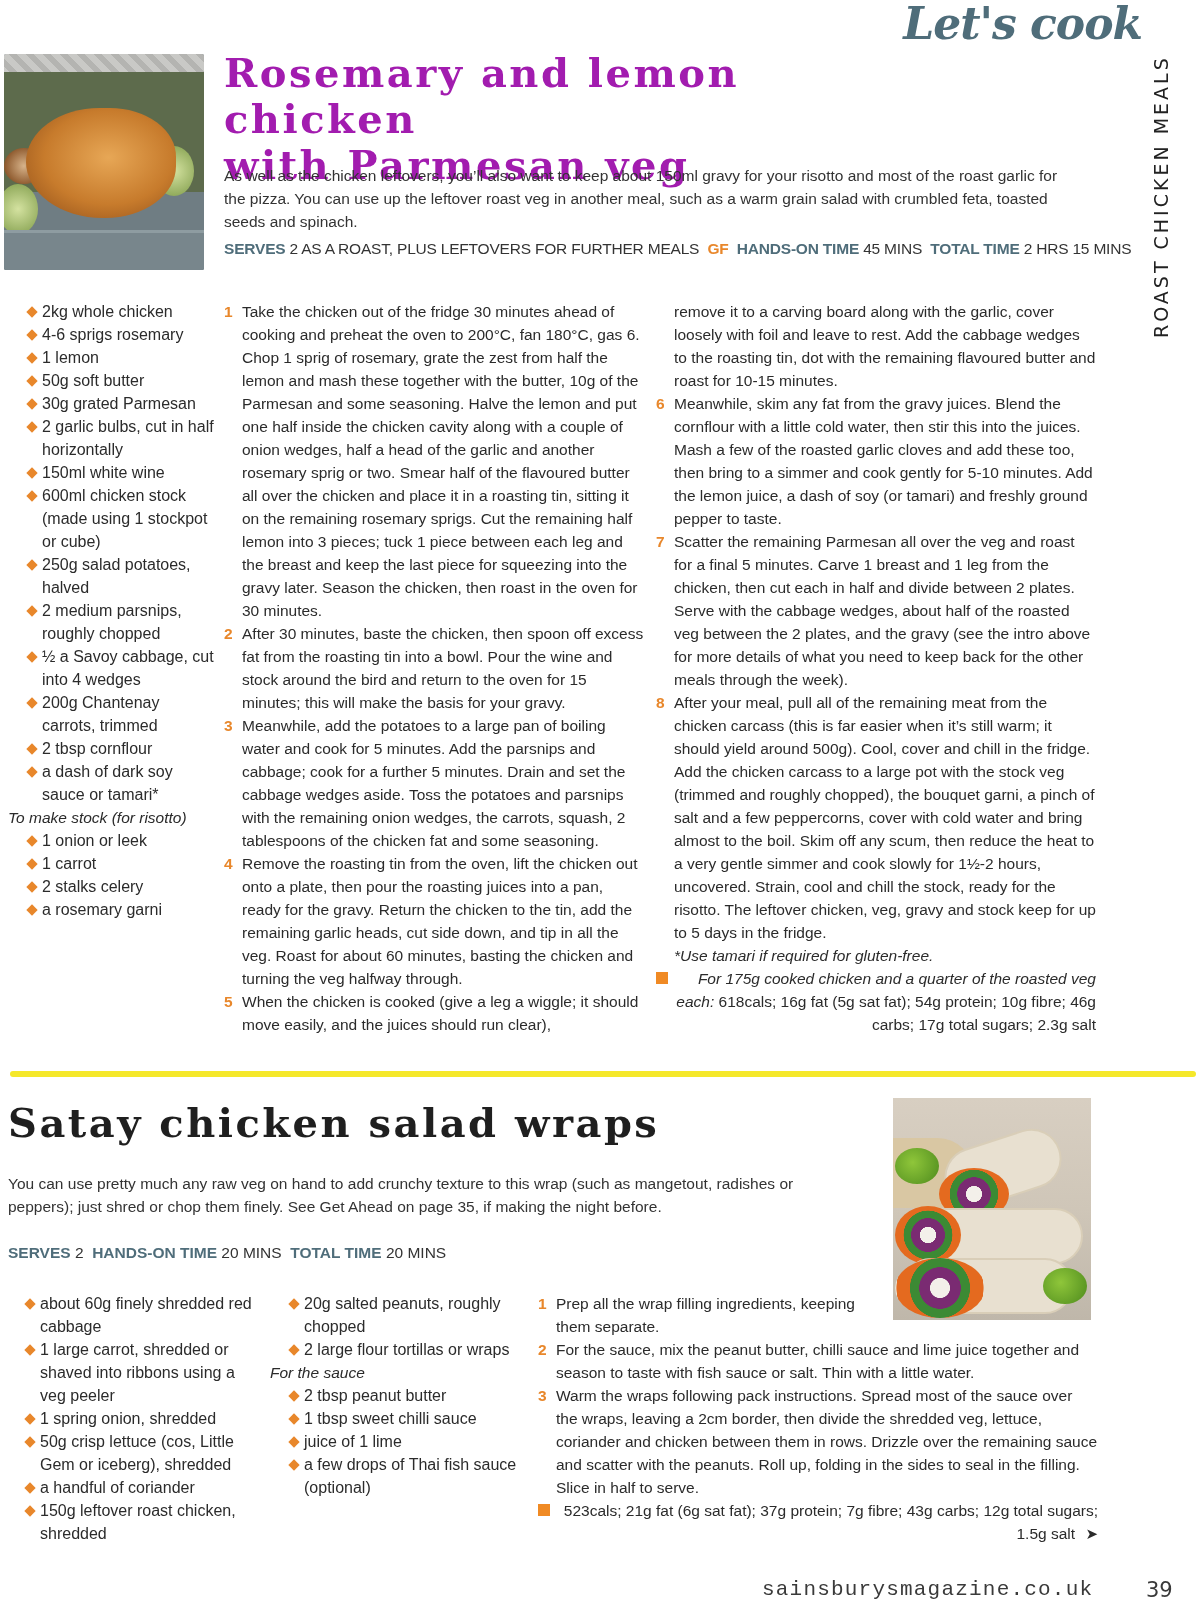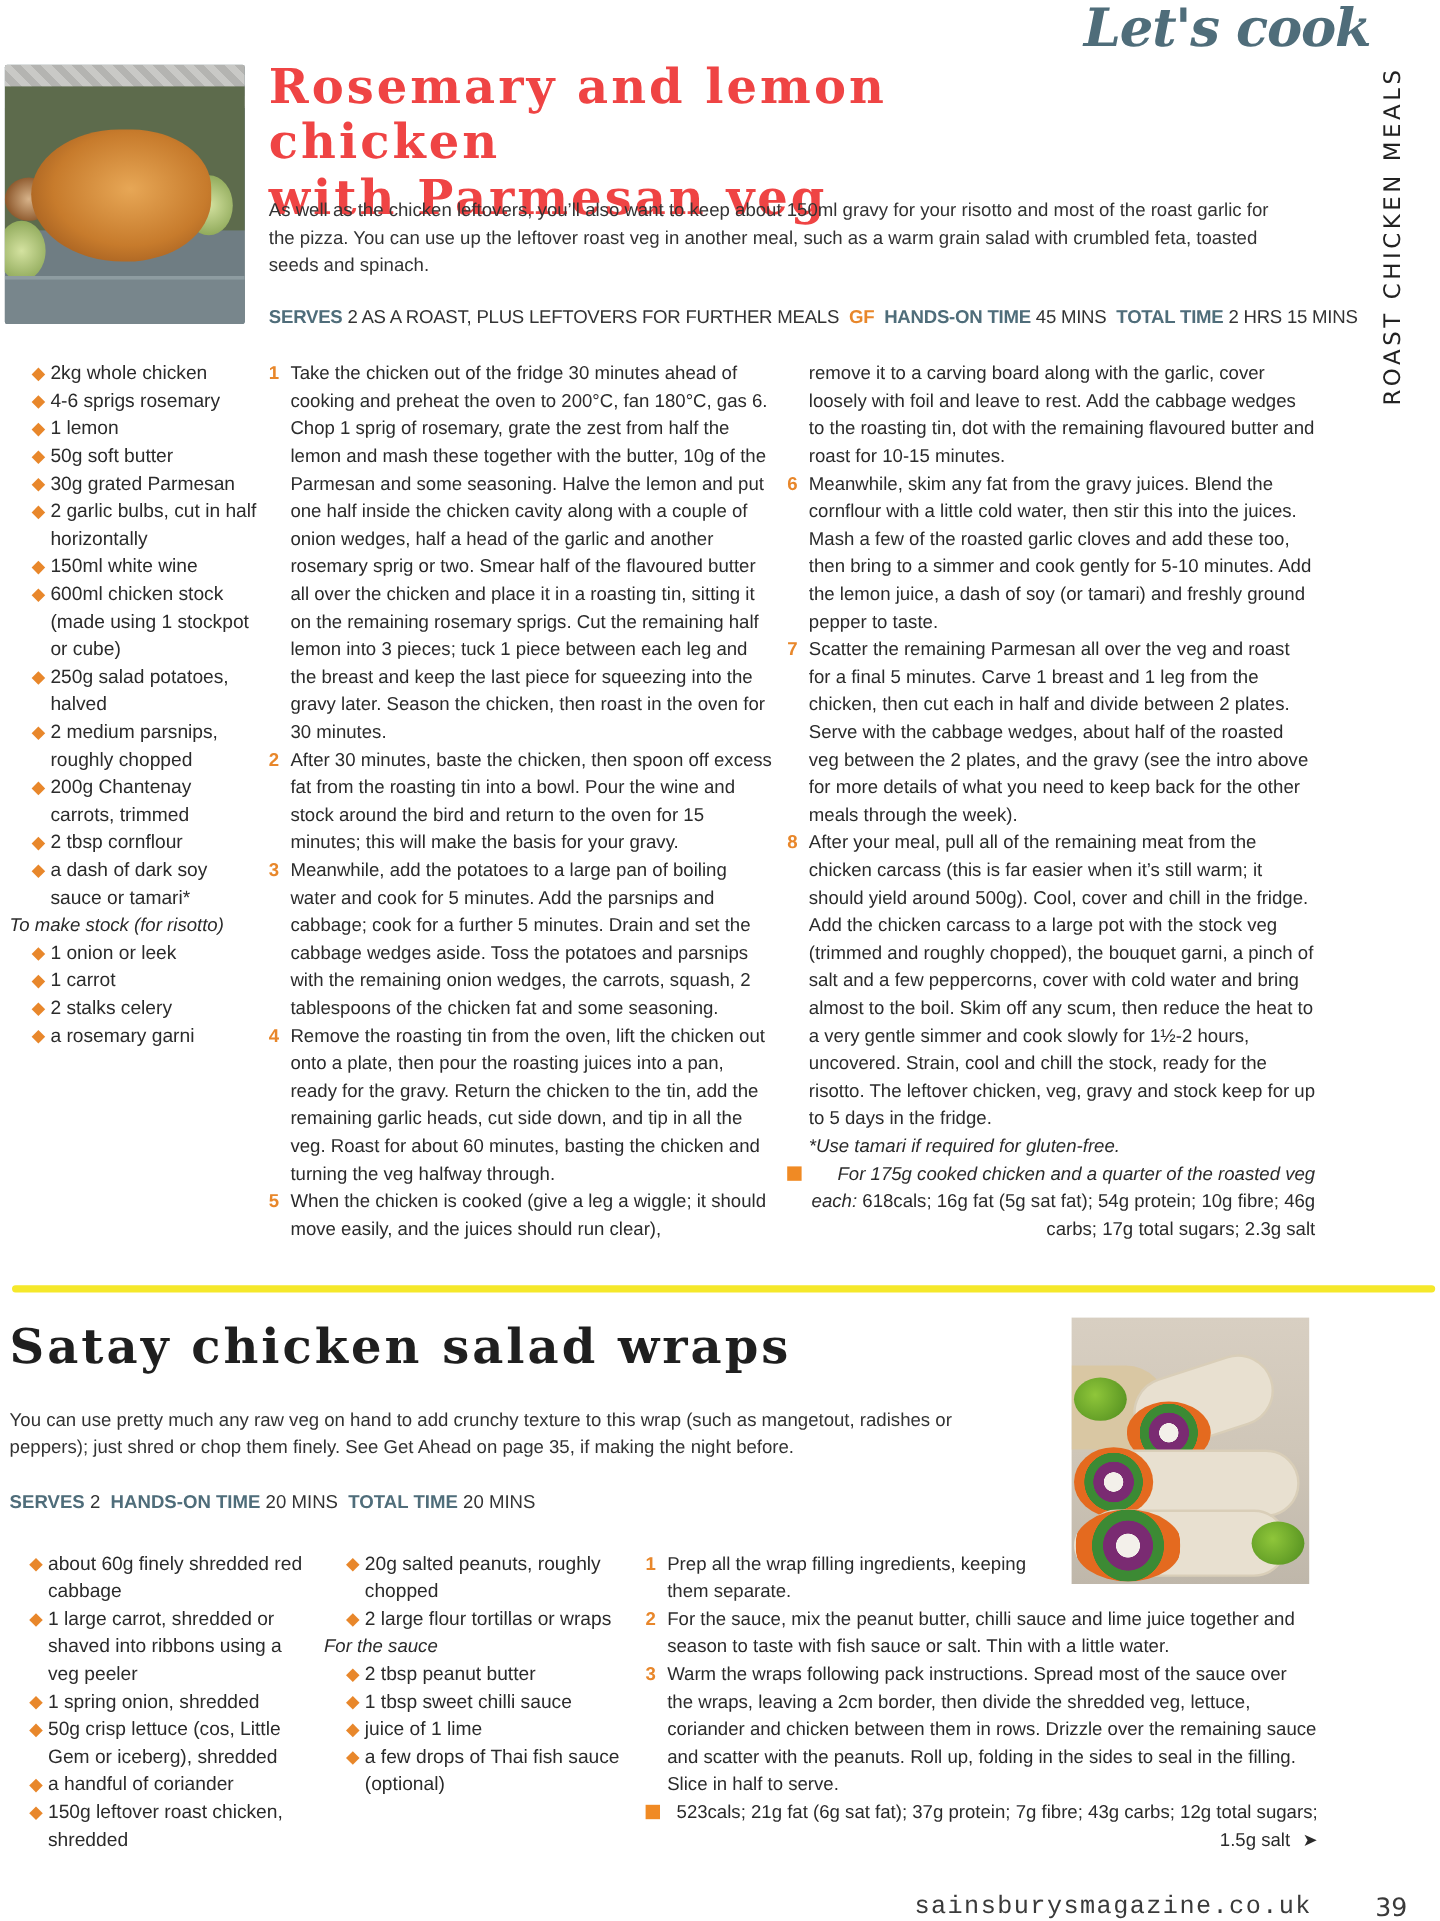--- a/index.html
+++ b/index.html
@@ -32,28 +32,28 @@
       border-radius: 50% 45% 48% 52%; }
     .hero-img .garlic { position: absolute; width: 40px; height: 36px; border-radius: 50%;
       background: radial-gradient(circle, #d7b38a 0%, #8f5b2f 70%); }
     .hero-img .cabbage { position: absolute; width: 40px; height: 50px; border-radius: 50%;
       background: radial-gradient(circle, #d4e2a0 0%, #8fa95a 80%); }
     .hero-img .rim { position: absolute; left: 0; bottom: 0; width: 100%; height: 40px; background: #78868c; border-top: 3px solid #8e9ca1; }
 
     .title-1 {
       position: absolute; left: 224px; top: 50px; width: 680px;
       font-family: "DejaVu Serif", serif; font-size: 40px; line-height: 46px;
-      letter-spacing: 2.5px; color: #ef4444; font-weight: bold;
+      letter-spacing: 2.5px; color: #a21caf; font-weight: bold;
     }
     .intro-1 {
       position: absolute; left: 224px; top: 164px; width: 850px;
       font-family: "Liberation Sans", sans-serif; font-size: 15.5px; line-height: 23px; color: #333;
     }
     .meta-1 {
-      position: absolute; left: 224px; top: 256px; width: 880px; white-space: nowrap;
+      position: absolute; left: 224px; top: 240px; width: 880px; white-space: nowrap;
       font-family: "Liberation Sans", sans-serif; font-size: 15.5px; color: #333;
       text-transform: uppercase; letter-spacing: -0.2px;
     }
     .meta-key { color: #4f6d7a; font-weight: bold; }
     .meta-gf { color: #e8872b; font-weight: bold; }
 
     ul.ing { list-style: none; }
     ul.ing li { position: relative; padding-left: 16px; font-size: 16px; line-height: 23px; color: #2b2b2b; }
     ul.ing li::before {
       content: ""; position: absolute; left: 2px; top: 8px; width: 8px; height: 8px;
@@ -158,20 +158,21 @@
     <li>2kg whole chicken</li>
     <li>4-6 sprigs rosemary</li>
     <li>1 lemon</li>
     <li>50g soft butter</li>
     <li>30g grated Parmesan</li>
     <li>2 garlic bulbs, cut in half horizontally</li>
     <li>150ml white wine</li>
     <li>600ml chicken stock (made using 1 stockpot or cube)</li>
     <li>250g salad potatoes, halved</li>
     <li>2 medium parsnips, roughly chopped</li>
+    <li>½ a Savoy cabbage, cut into 4 wedges</li>
     <li>200g Chantenay carrots, trimmed</li>
     <li>2 tbsp cornflour</li>
     <li>a dash of dark soy sauce or tamari*</li>
   </ul>
   <div class="ing-sub ing-sub-1">To make stock (for risotto)</div>
   <ul class="ing">
     <li>1 onion or leek</li>
     <li>1 carrot</li>
     <li>2 stalks celery</li>
     <li>a rosemary garni</li>

